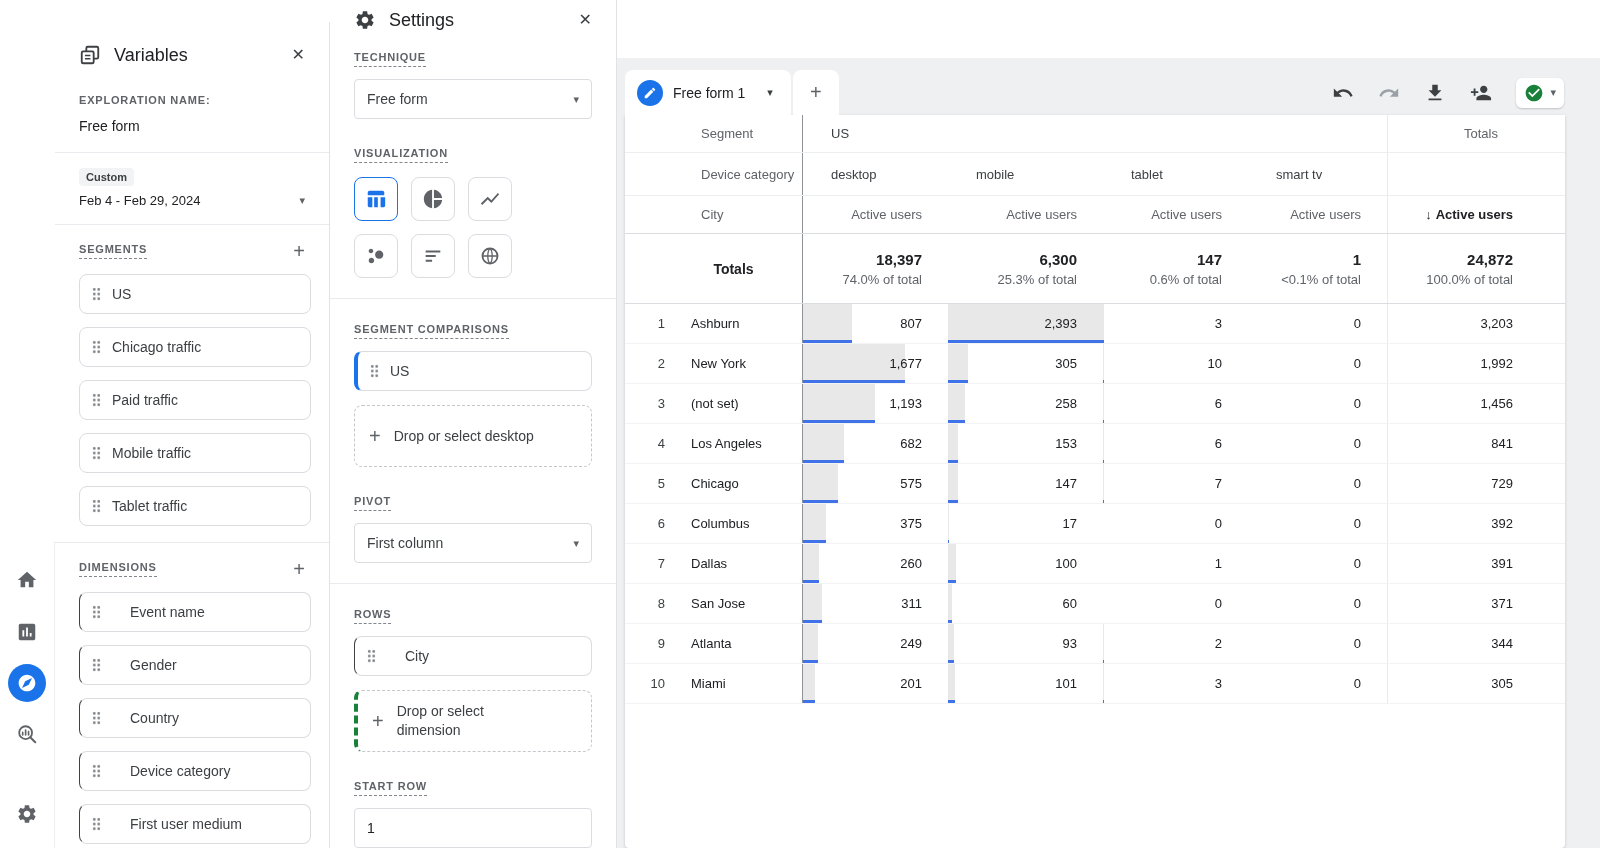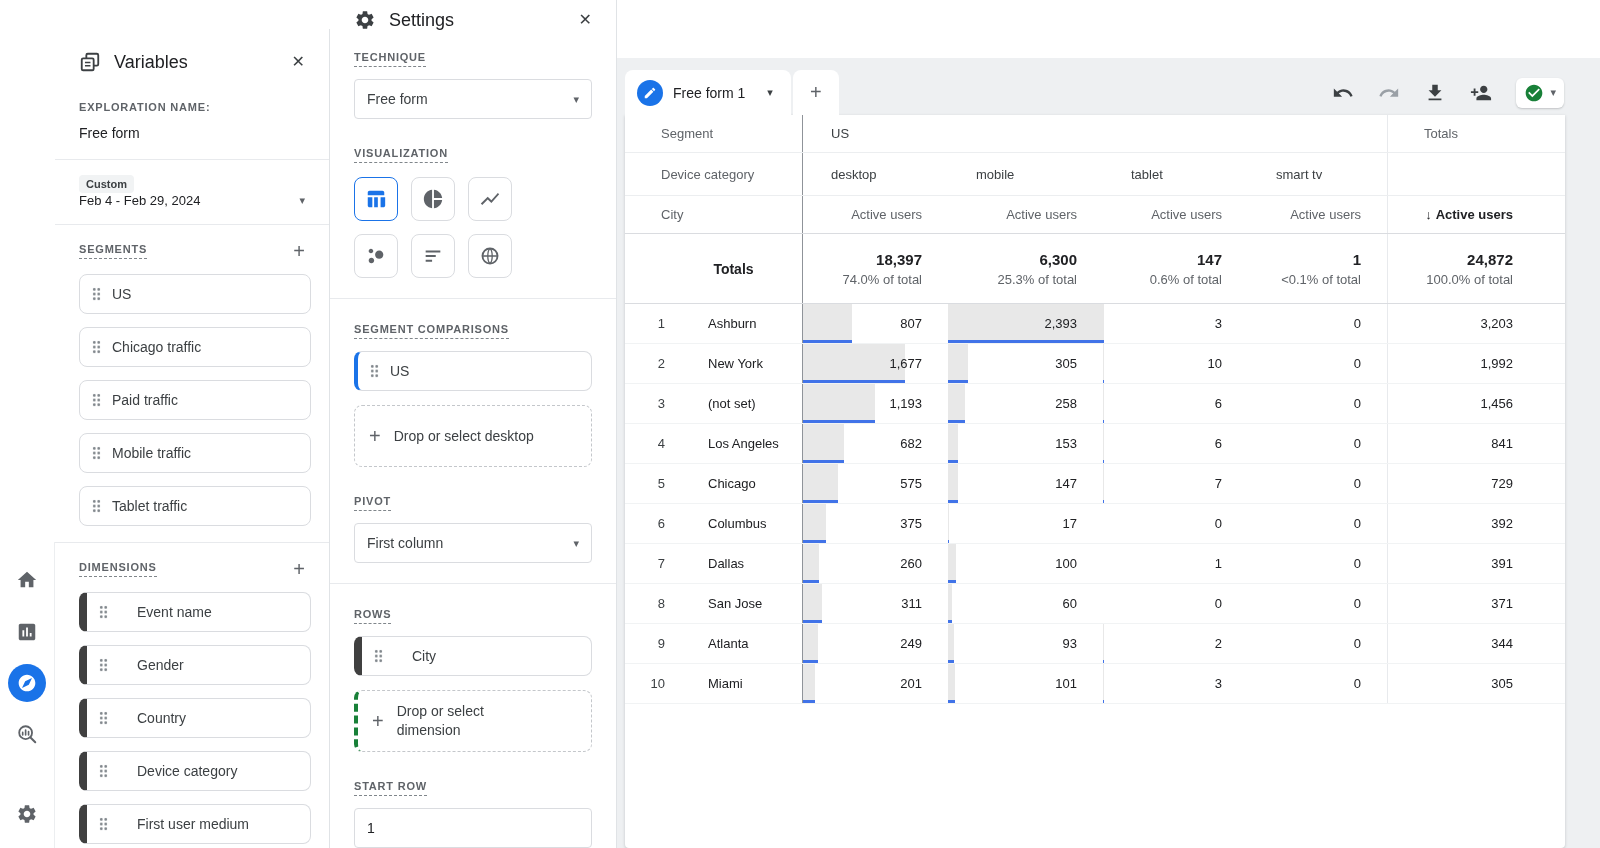--- a/index.html
+++ b/index.html
@@ -26,32 +26,32 @@
   .pClose { font-size:16px; color:#3c4043; cursor:pointer; line-height:1; }
 
   .slabel { font-size:11px; font-weight:700; color:#5f6368; letter-spacing:.8px; }
   .dotted { border-bottom:1px dashed #80868b; padding-bottom:3px; display:inline-block; }
 
   .block { padding:8px 24px 18px; border-bottom:1px solid #e8eaed; }
   .ename { font-size:14px; color:#202124; margin-top:10px; }
   .dateblock { padding:14px 24px 16px; border-bottom:1px solid #e8eaed; cursor:pointer; }
   .badge { display:inline-block; background:#f1f3f4; border-radius:4px; padding:3px 7px;
     font-size:11px; font-weight:700; color:#3c4043; }
-  .daterow { display:flex; align-items:center; justify-content:space-between; 
+  .daterow { display:flex; align-items:center; justify-content:space-between; margin-top:7px;
     font-size:13px; color:#202124; }
   .caret { color:#5f6368; font-size:11px; line-height:1; }
 
   .secHead { display:flex; align-items:center; justify-content:space-between; padding:16px 24px 4px; }
   .plus { font-size:20px; color:#5f6368; line-height:1; cursor:pointer; }
   .vdiv { height:1px; background:#e8eaed; margin-top:12px; }
 
   .chips { padding:9px 18px 4px 24px; display:flex; flex-direction:column; gap:13px; }
   .chip { height:40px; border:1px solid #dadce0; border-radius:8px; background:#fff;
     display:flex; align-items:center; gap:11px; padding:0 12px; font-size:14px; color:#3c4043; cursor:pointer; }
-  .chip.dimension { border-left:8px solid #404040;gap:29px; }
+  .chip.dimension { border-left:1px solid #404040;gap:29px; }
   .chip.bluesel { border-left:4px solid #1a73e8; }
   .drag { width:9px; height:14px; flex:none;
     background-image:radial-gradient(circle,#80868b 1.2px,transparent 1.45px);
     background-size:4.5px 4.7px; }
 
   .setBody { padding:0 24px; }
   .select { height:40px; border:1px solid #dadce0; border-radius:4px; background:#fff;
     display:flex; align-items:center; justify-content:space-between; padding:0 12px;
     font-size:14px; color:#3c4043; margin-top:12px; cursor:pointer; }
   .mt24 { margin-top:24px; }
@@ -92,32 +92,32 @@
   
   .card { width:940px; height:733px; background:#fff; box-shadow:0 1px 3px rgba(60,64,67,.25);
     border-radius:0 0 4px 4px; overflow:hidden; }
   .trow { display:grid; grid-template-columns:178px 145px 155px 145px 140px 177px; align-items:stretch; }
   .hrow1 { height:38px; border-bottom:1px solid #eceef0; }
   .hrow2 { height:43px; border-bottom:1px solid #eceef0; }
   .hrow3 { height:38px; border-bottom:1px solid #dadce0; }
   .totrow { height:70px; border-bottom:1px solid #dadce0; }
   .drow { height:40px; border-bottom:1px solid #f1f3f4; }
   .cell { position:relative; display:flex; align-items:center; font-size:13px; min-width:0; }
-  .hlab { padding-left:36px; color:#5f6368; }
+  .hlab { padding-left:36px; color:#5f6368;margin-left:40px; }
   .hval { padding-left:28px; color:#3c4043; }
   .span4 { grid-column:2/6; }
   .num { justify-content:flex-end; padding-right:26px; color:#202124; overflow:hidden; }
   .hnum { justify-content:flex-end; padding-right:26px; color:#5f6368; }
   .totcol { padding-right:52px; }
   .sorthead { color:#202124; font-weight:700; gap:4px; }
   .labdiv { border-right:1px solid #8f9399; }
   .tdiv { border-right:1px solid #e8eaed; }
   .labcell { }
   .rank { width:40px; text-align:right; color:#3c4043; flex:none; }
-  .city { margin-left:43px; color:#202124; }
+  .city { margin-left:26px; color:#202124; }
   .totlab { justify-content:center; font-weight:700; font-size:14px; padding-left:40px; }
   .totval { flex-direction:column; align-items:flex-end; justify-content:center; gap:4px;
     padding-right:26px; }
   .totval.totcol { padding-right:52px; }
   .tv { font-size:15px; font-weight:700; color:#202124; }
   .tp { font-size:13px; color:#5f6368; }
   .bar { position:absolute; left:0; top:0; bottom:0; z-index:0;
     background:var(--bar-fill,#e8e8e8); border-bottom:3px solid var(--bar-edge,#4173e8); }
   .val { position:relative; z-index:1; }
 </style>

